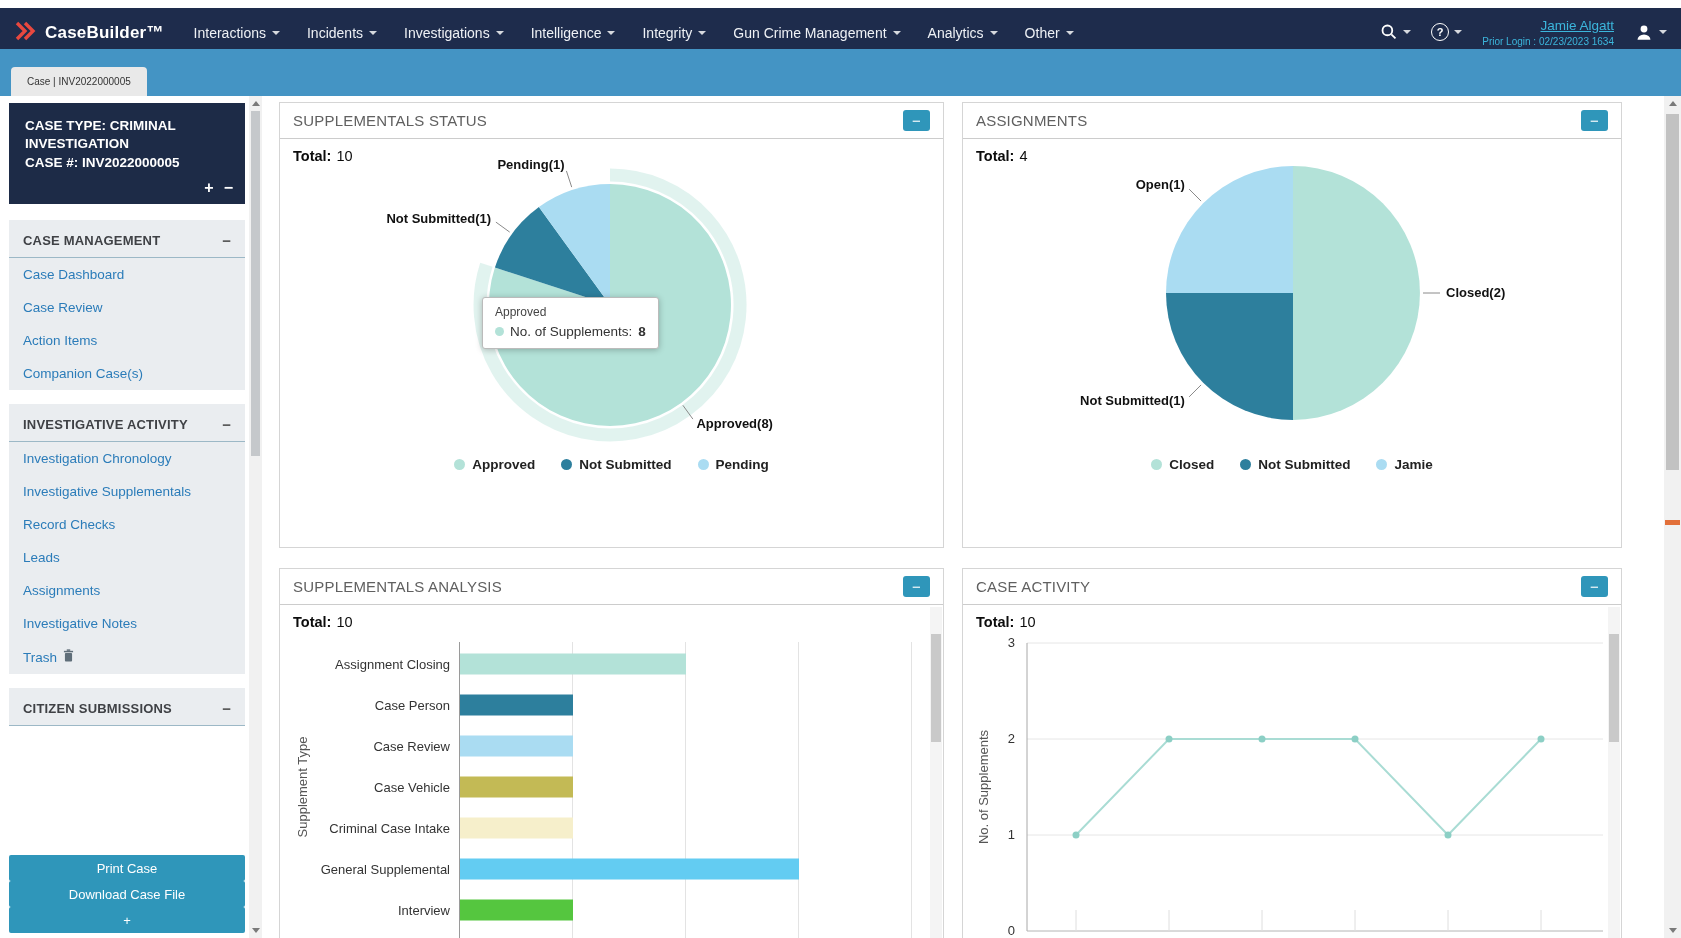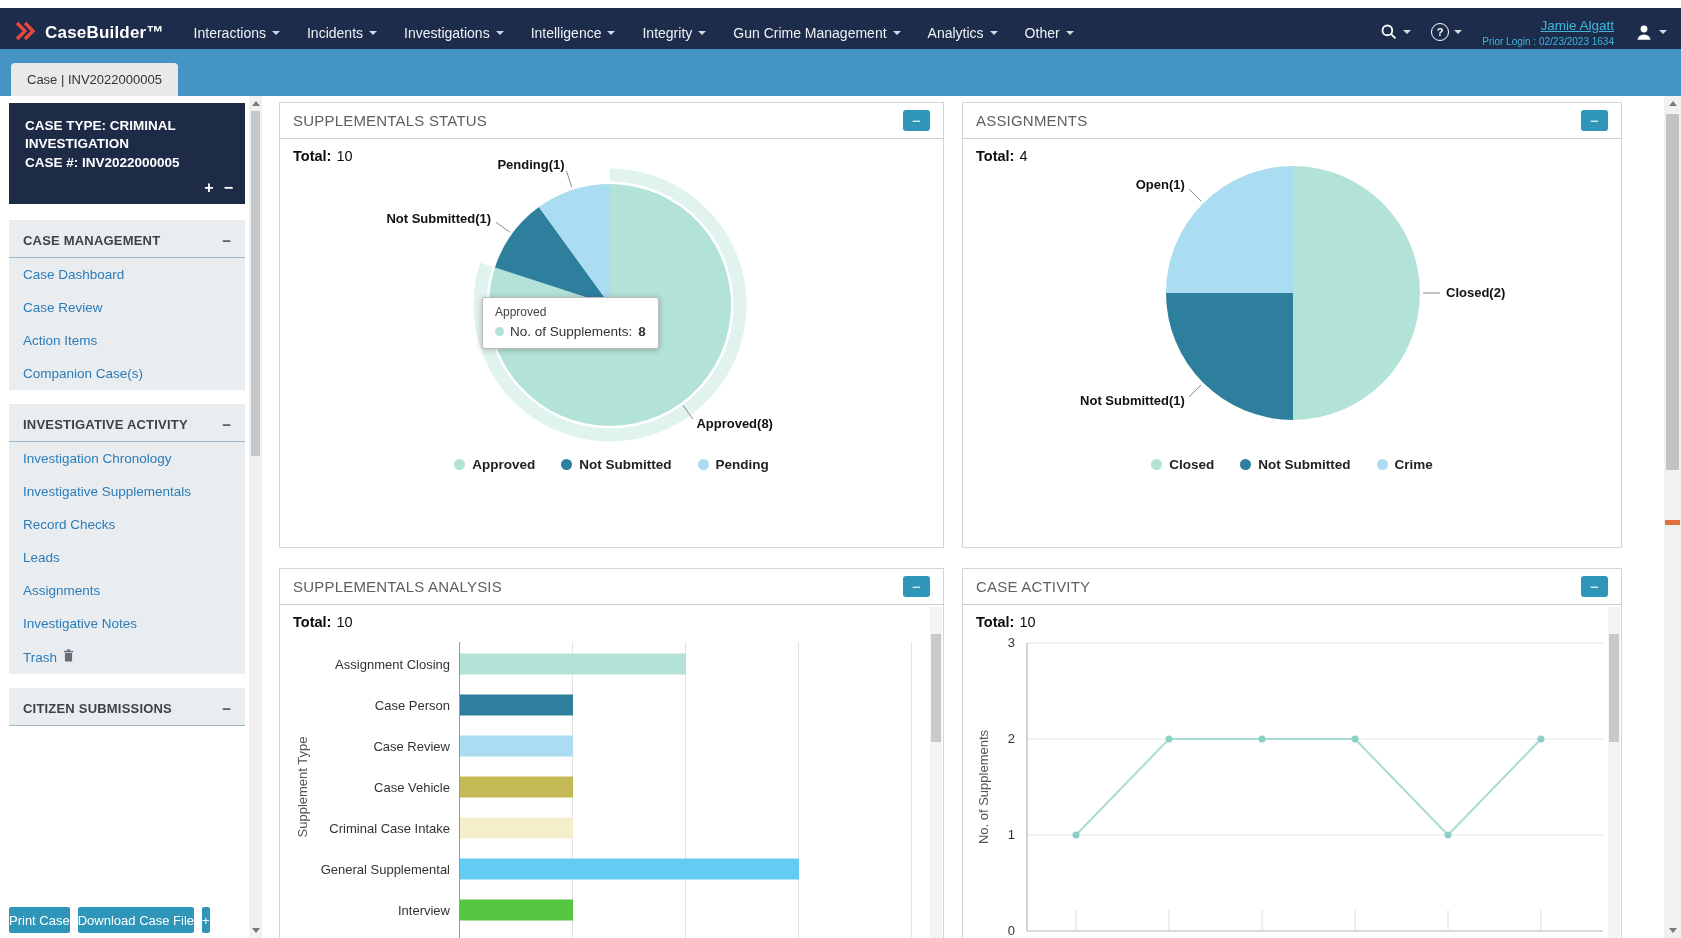--- a/index.html
+++ b/index.html
@@ -20,42 +20,42 @@
   .nav-icon { display:inline-flex; align-items:center; gap:5px; cursor:pointer; color:#fff; }
   .help-circle { width:18px; height:18px; border:1.5px solid #fff; border-radius:50%;
                  display:inline-flex; align-items:center; justify-content:center;
                  font-size:11px; font-weight:700; color:#fff; }
   .user-block { text-align:right; color:#3cb6dc; line-height:1.3; cursor:pointer; }
   .user-name { font-size:13.5px;text-decoration:underline; }
   .user-login { font-size:10px; }
 
   
   .tabbar { position:absolute; top:49px; left:0; right:0; height:47px; background:#4494c4; }
-  .tab { position:absolute; bottom:0; left:11px; background:#e9e9e9; color:#333; font-size:13px;
+  .tab { position:absolute; bottom:0; left:11px; background:#e9e9e9; color:#333; font-size:10px;
          padding:9px 16px; border-radius:4px 4px 0 0; cursor:pointer; }
 
   
   .content { position:absolute; top:96px; left:0; right:0; bottom:0; background:#fff; overflow:hidden; }
 
   
   .sidebar { position:absolute; left:9px; top:7px; bottom:5px; width:236px; display:flex; flex-direction:column;justify-content:space-between; }
   .case-card { position:relative; background:#1d2b47; color:#fff; padding:14px 16px; min-height:101px;
                font-size:13.5px; font-weight:600; line-height:1.32; margin-bottom:16px; }
   .case-card .line { margin-bottom:1px; }
   .card-actions { position:absolute; right:12px; bottom:6px; display:flex; gap:10px;
                   font-size:16px; font-weight:700; }
   .card-actions span { cursor:pointer; }
   .side-section { background:#eaedf0; margin-bottom:14px; }
   .section-header { display:flex; justify-content:space-between; align-items:center;
                     padding:13px 14px 9px 14px; border-bottom:1px solid #9cb8c6; }
   .section-title { color:#3f4145; font-size:13px; font-weight:700; letter-spacing:.2px; }
   .section-toggle { color:#555; font-size:15px; font-weight:700; cursor:pointer; line-height:1; }
   .side-link { display:flex; align-items:center; gap:6px; padding:9px 14px; color:#2b7cb9;
                font-size:13.5px; text-decoration:none; cursor:pointer; }
-  .sidebar-buttons { margin-top:auto; display:flex; flex-direction:row; gap:8px; }
+  .sidebar-buttons { margin-top:auto; display:flex; flex-direction:column; gap:0; }
   .sidebar-buttons button { height:26px; background:#2f96ba; color:#fff; border:none; font-size:13px;
                             font-family:inherit; cursor:pointer; border-radius:2px; }
 
   
   .side-scroll { position:absolute; left:249px; top:0; bottom:0; width:13px; background:#f1f1f1; }
   .side-scroll .thumb { position:absolute; left:2px; top:15px; width:9px; height:345px; background:#c5c8cb; }
   .page-scroll { position:absolute; right:0; top:0; bottom:0; width:17px; background:#f1f1f1; }
   .page-scroll .thumb { position:absolute; left:2px; top:18px; width:13px; height:356px; background:#c2c2c2; }
   .scroll-arrow { position:absolute; left:0; right:0; height:15px; display:flex;
                   align-items:center; justify-content:center; cursor:pointer; }
@@ -339,21 +339,21 @@
             <span class="legend-item">
               <span class="legend-dot" style="background: rgb(179, 226, 216);"></span>
               <span>Closed</span>
             </span>
             <span class="legend-item">
               <span class="legend-dot" style="background: rgb(45, 127, 157);"></span>
               <span>Not Submitted</span>
             </span>
             <span class="legend-item">
               <span class="legend-dot" style="background: rgb(170, 220, 242);"></span>
-              <span>Crime</span>
+              <span>Jamie</span>
             </span>
           </div>
       </div>
     </section>
 
     <section class="panel" id="panelBL">
       <div class="panel-header">
         <span class="panel-title">SUPPLEMENTALS ANALYSIS</span>
         <button class="collapse-btn">−</button>
       </div>

